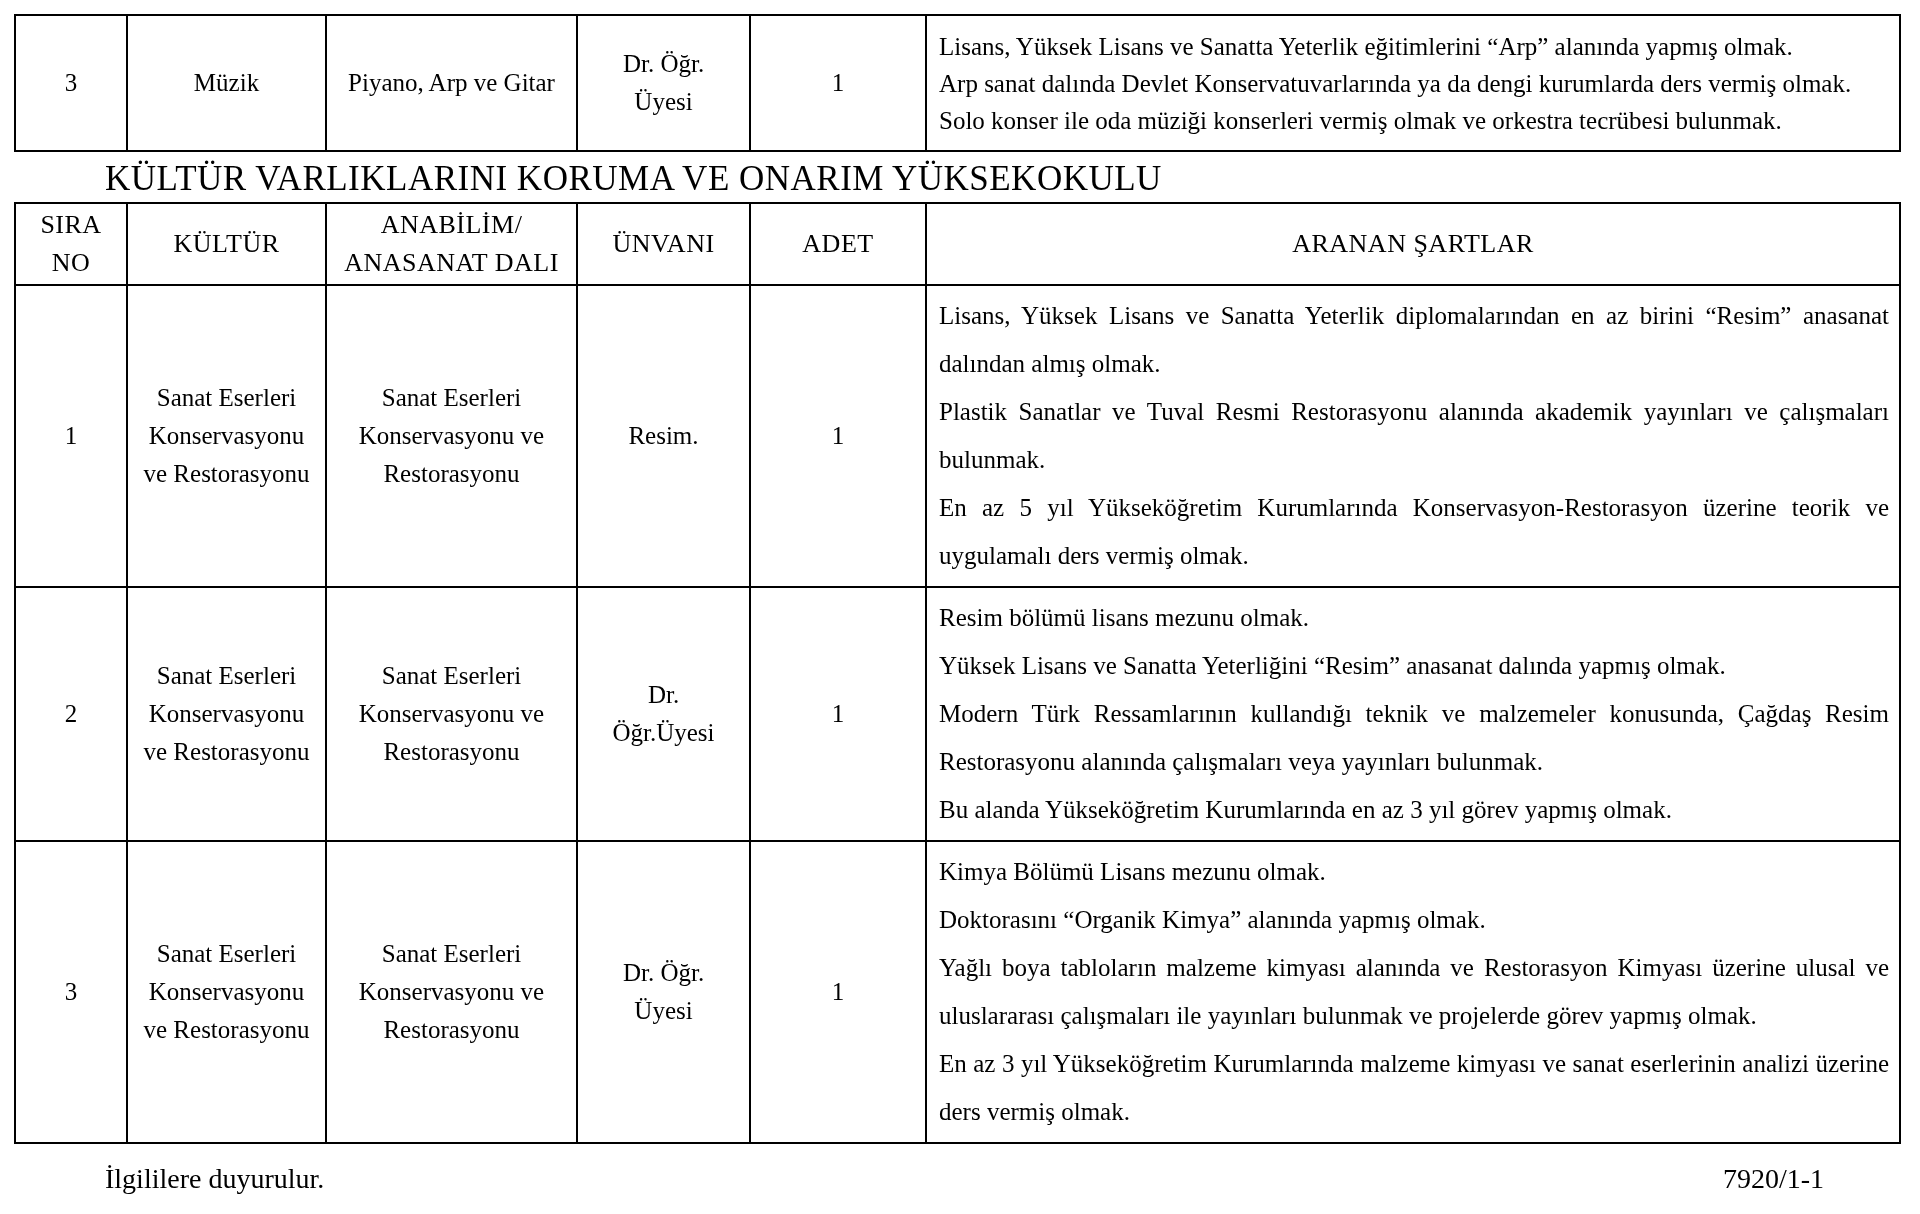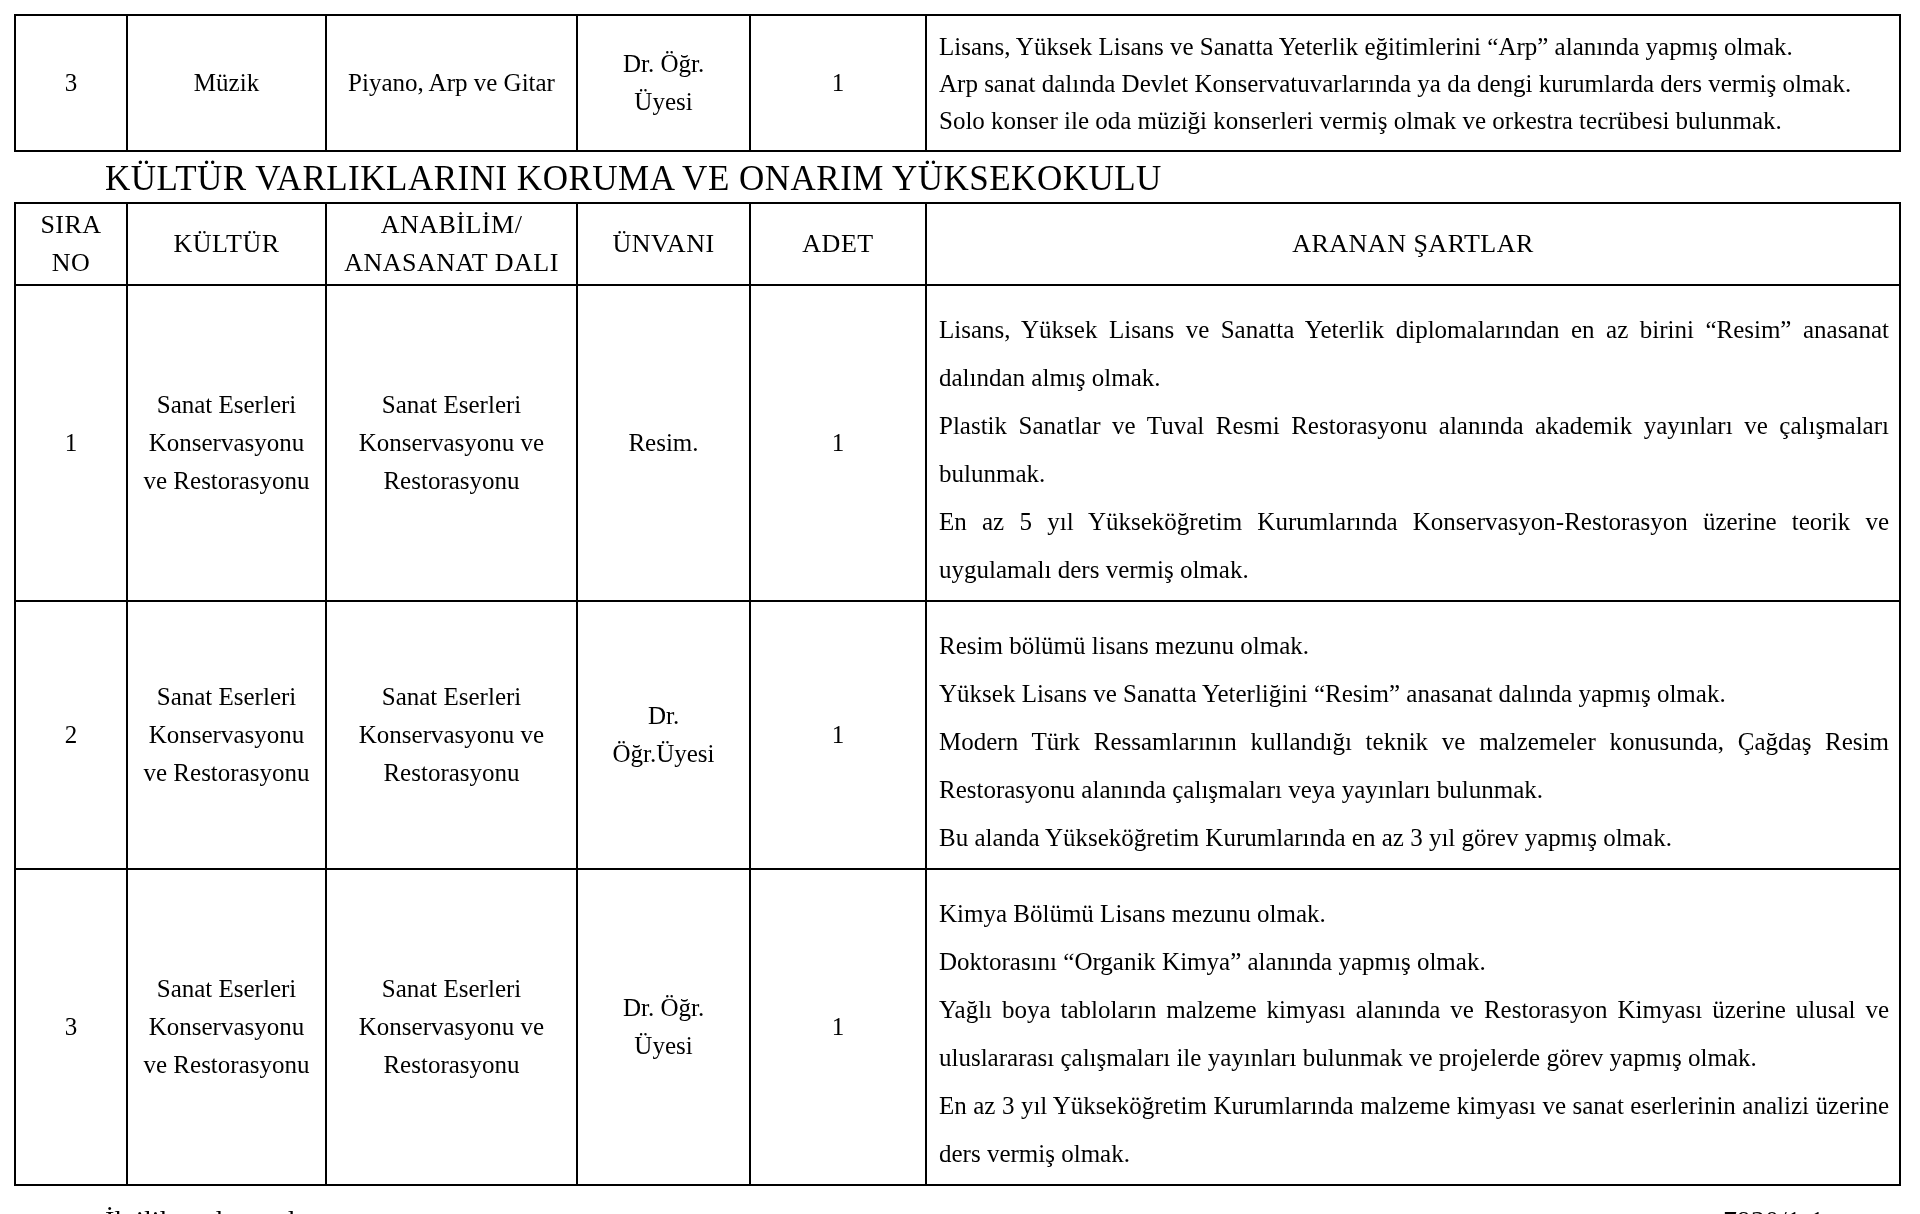--- a/index.html
+++ b/index.html
@@ -25,21 +25,21 @@
   th{
     font-weight:normal;font-size:26px;line-height:38px;
     text-align:center;vertical-align:middle;letter-spacing:.5px;padding:2px 4px;
     height:71px;
   }
   .s{vertical-align:middle;padding:4px 10px 4px 12px;}
   .s p{margin:0;font-size:25px;text-align:justify;}
   .top-table .s p{line-height:37px;}
   .top-table td{height:136px;}
   .main-table .s p{line-height:48px;}
-  .main-table .s{padding-top:20px;padding-bottom:6px;}
+  .main-table .s{padding-top:6px;padding-bottom:6px;}
   .section-title{
     margin:13px 0 9px 91px;
     font-size:35px;line-height:28px;letter-spacing:.5px;
   }
   .footer{
     display:flex;justify-content:space-between;align-items:flex-end;
     margin-top:20px;padding:0 96px 0 91px;
     font-size:28px;line-height:30px;
   }
 </style>

